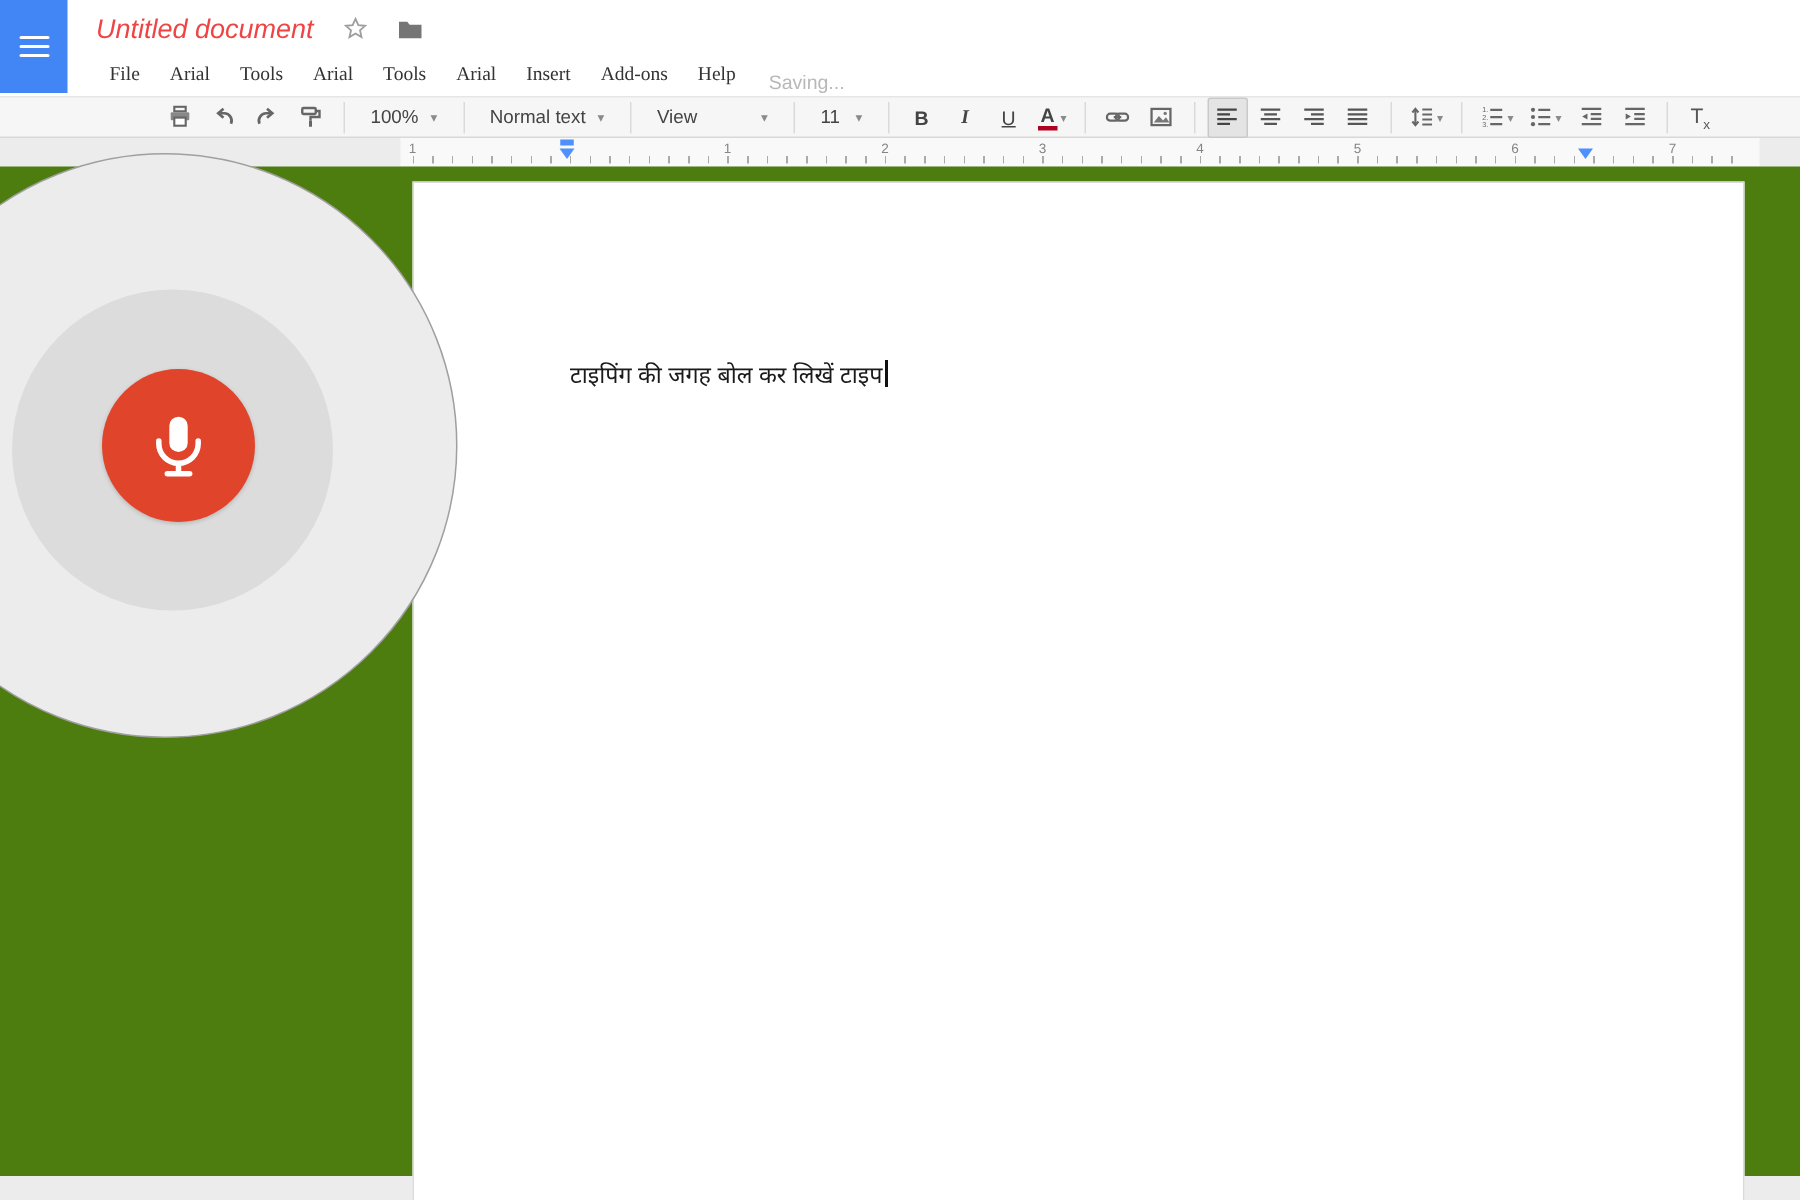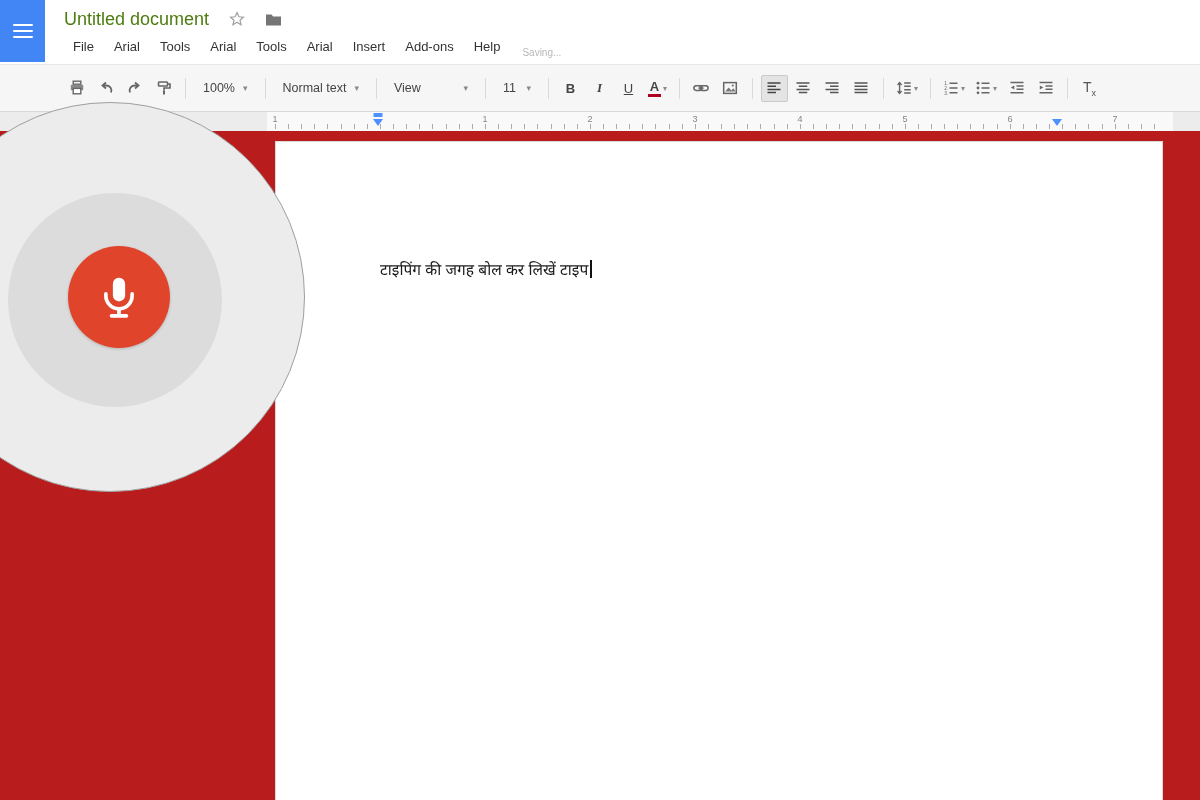--- a/index.html
+++ b/index.html
@@ -12,32 +12,32 @@
   
   .topbar { position:relative; height:64px; background:#fff; }
   .logo {
     position:absolute; left:0; top:0; width:45px; height:62px;
     background:#4285f4; display:flex; align-items:center; justify-content:center; cursor:pointer;
   }
   .hamburger { width:20px; }
   .hamburger i { display:block; height:2.6px; background:#fff; border-radius:1px; margin:3.6px 0; }
   .head-main { padding-left:64px; padding-top:7px; }
   .title-row { display:flex; align-items:center; height:24px; }
-  .doc-title { font-size:18px; color:#4d7c0f; cursor:text; }
+  .doc-title { font-size:18px; font-style:italic; color:#ef4444; cursor:text; }
   .title-icon { margin-left:20px; display:inline-flex; cursor:pointer; }
   .menubar { display:flex; align-items:center; margin-top:4px; font-size:13px; color:#333; }
-  .menu-item { padding:2px 10px; cursor:pointer; }
+  .menu-item { padding:2px 10px; cursor:pointer;font-family:Liberation Serif, serif; }
   .menu-item:first-child { padding-left:9px; }
-  .saving { color:#b8b8b8; margin-left:12px; font-size:10px;margin-top:12px; }
+  .saving { color:#b8b8b8; margin-left:12px; font-size:13px;margin-top:12px; }
 
   
   .toolbar {
-    height:48px; background:#f6f6f6;
+    height:28px; background:#f6f6f6;
     border-top:1px solid #e6e6e6; border-bottom:1px solid #d8d8d8;
-    display:flex; align-items:center; padding:0 8px 0 62px;
+    display:flex; align-items:center; padding:0 8px 0 62px;justify-content:center;
   }
   .tbtn {
     display:inline-flex; align-items:center; justify-content:center;
     height:27px; min-width:27px; border:1px solid transparent; border-radius:2px;
     background:transparent; color:#555; font-size:13px; cursor:pointer; padding:0 3px;
     font-family:inherit; margin:0 1px;
   }
   .tbtn svg { display:block; }
   .tbtn.drop { padding:0 8px; font-size:12.5px; color:#444; }
   .tbtn.drop .lbl { margin-right:8px; white-space:nowrap; }
@@ -63,21 +63,21 @@
   }
   .ruler-num { position:absolute; top:2px; font-size:9px; color:#858585; transform:translateX(-50%); }
   .indent-tri {
     position:absolute; top:7px; width:0; height:0; transform:translateX(-50%);
     border-left:5px solid transparent; border-right:5px solid transparent; border-top:7px solid #4d90fe;
     cursor:pointer;
   }
   .fl-bar { position:absolute; top:1px; width:9px; height:4px; background:#4d90fe; transform:translateX(-50%); cursor:pointer; }
 
   
-  .canvas { position:relative; height:673px; background:#b91c1c; }
+  .canvas { position:relative; height:673px; background:#4d7c0f; }
   .page {
     position:absolute; left:275px; top:10px; width:888px; height:720px;
     background:#fff; border:1px solid #d9d9d9; cursor:text;
   }
   .doc-text { position:absolute; left:104px; top:116px; margin:0; font-size:15.5px; color:#1a1a1a; }
   .caret-line { display:inline-block; width:1.4px; height:18px; background:#111; vertical-align:-3px; margin-left:2px; }
 
   
   .callout { position:absolute; inset:0; z-index:60; pointer-events:none; }
   .outer-circle {

